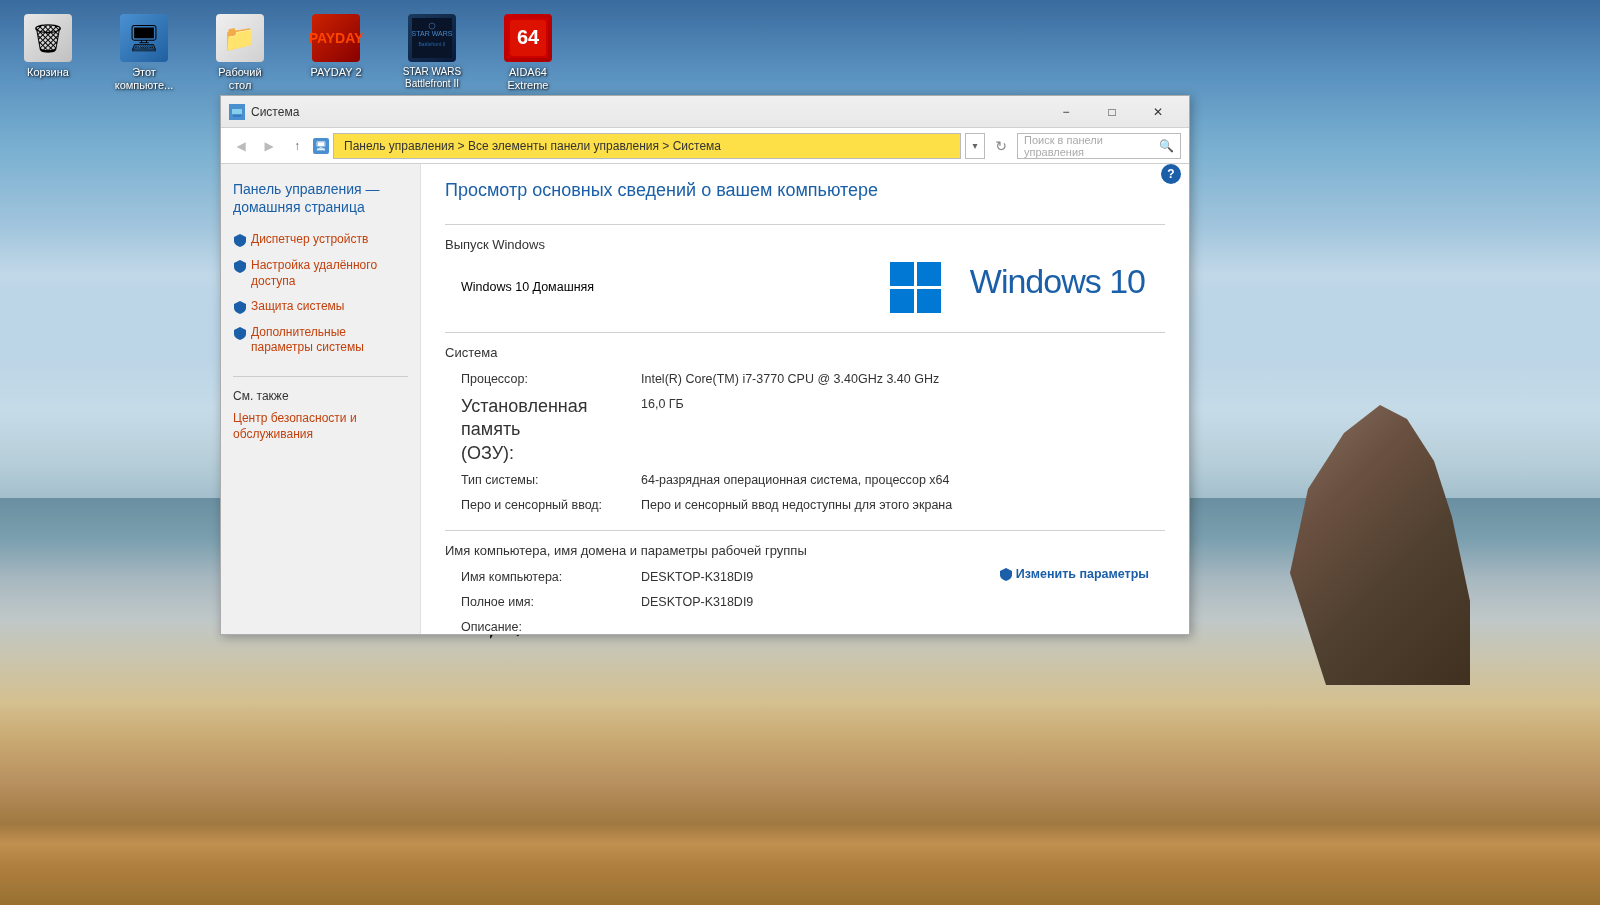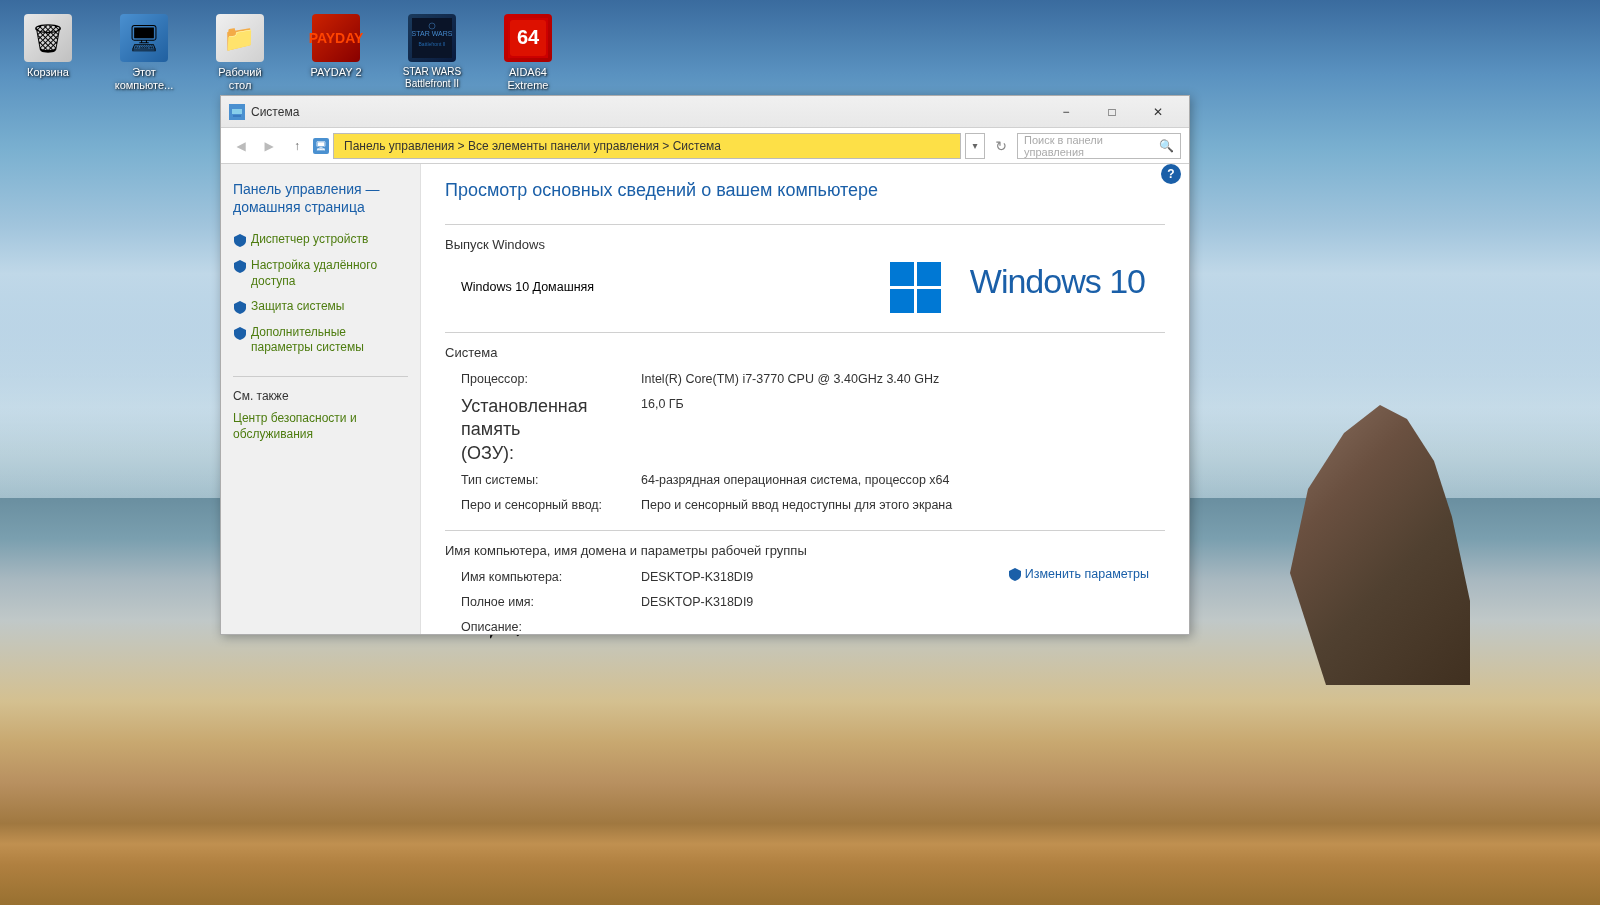--- a/index.html
+++ b/index.html
@@ -382,21 +382,21 @@
       height: 14px;
       flex-shrink: 0;
       margin-top: 1px;
       display: flex;
       align-items: center;
       justify-content: center;
       font-size: 11px;
     }
 
     .sidebar-nav-text {
-      color: #4d7c0f;
+      color: #c2410c;
       font-size: 12px;
       line-height: 1.3;
       text-decoration: none;
     }
 
     .sidebar-seealso {
       margin-top: 20px;
       border-top: 1px solid #ccc;
       padding-top: 12px;
     }
@@ -458,20 +458,21 @@
       flex: 1;
     }
 
     .change-link {
       color: #1a5fa8;
       text-decoration: none;
       font-size: 12.5px;
       display: flex;
       align-items: center;
       gap: 3px;
+      font-weight: bold;
     }
 
     
     .help-btn {
       position: absolute;
       right: 8px;
       top: 68px;
       width: 20px;
       height: 20px;
       background: #1a5fa8;

